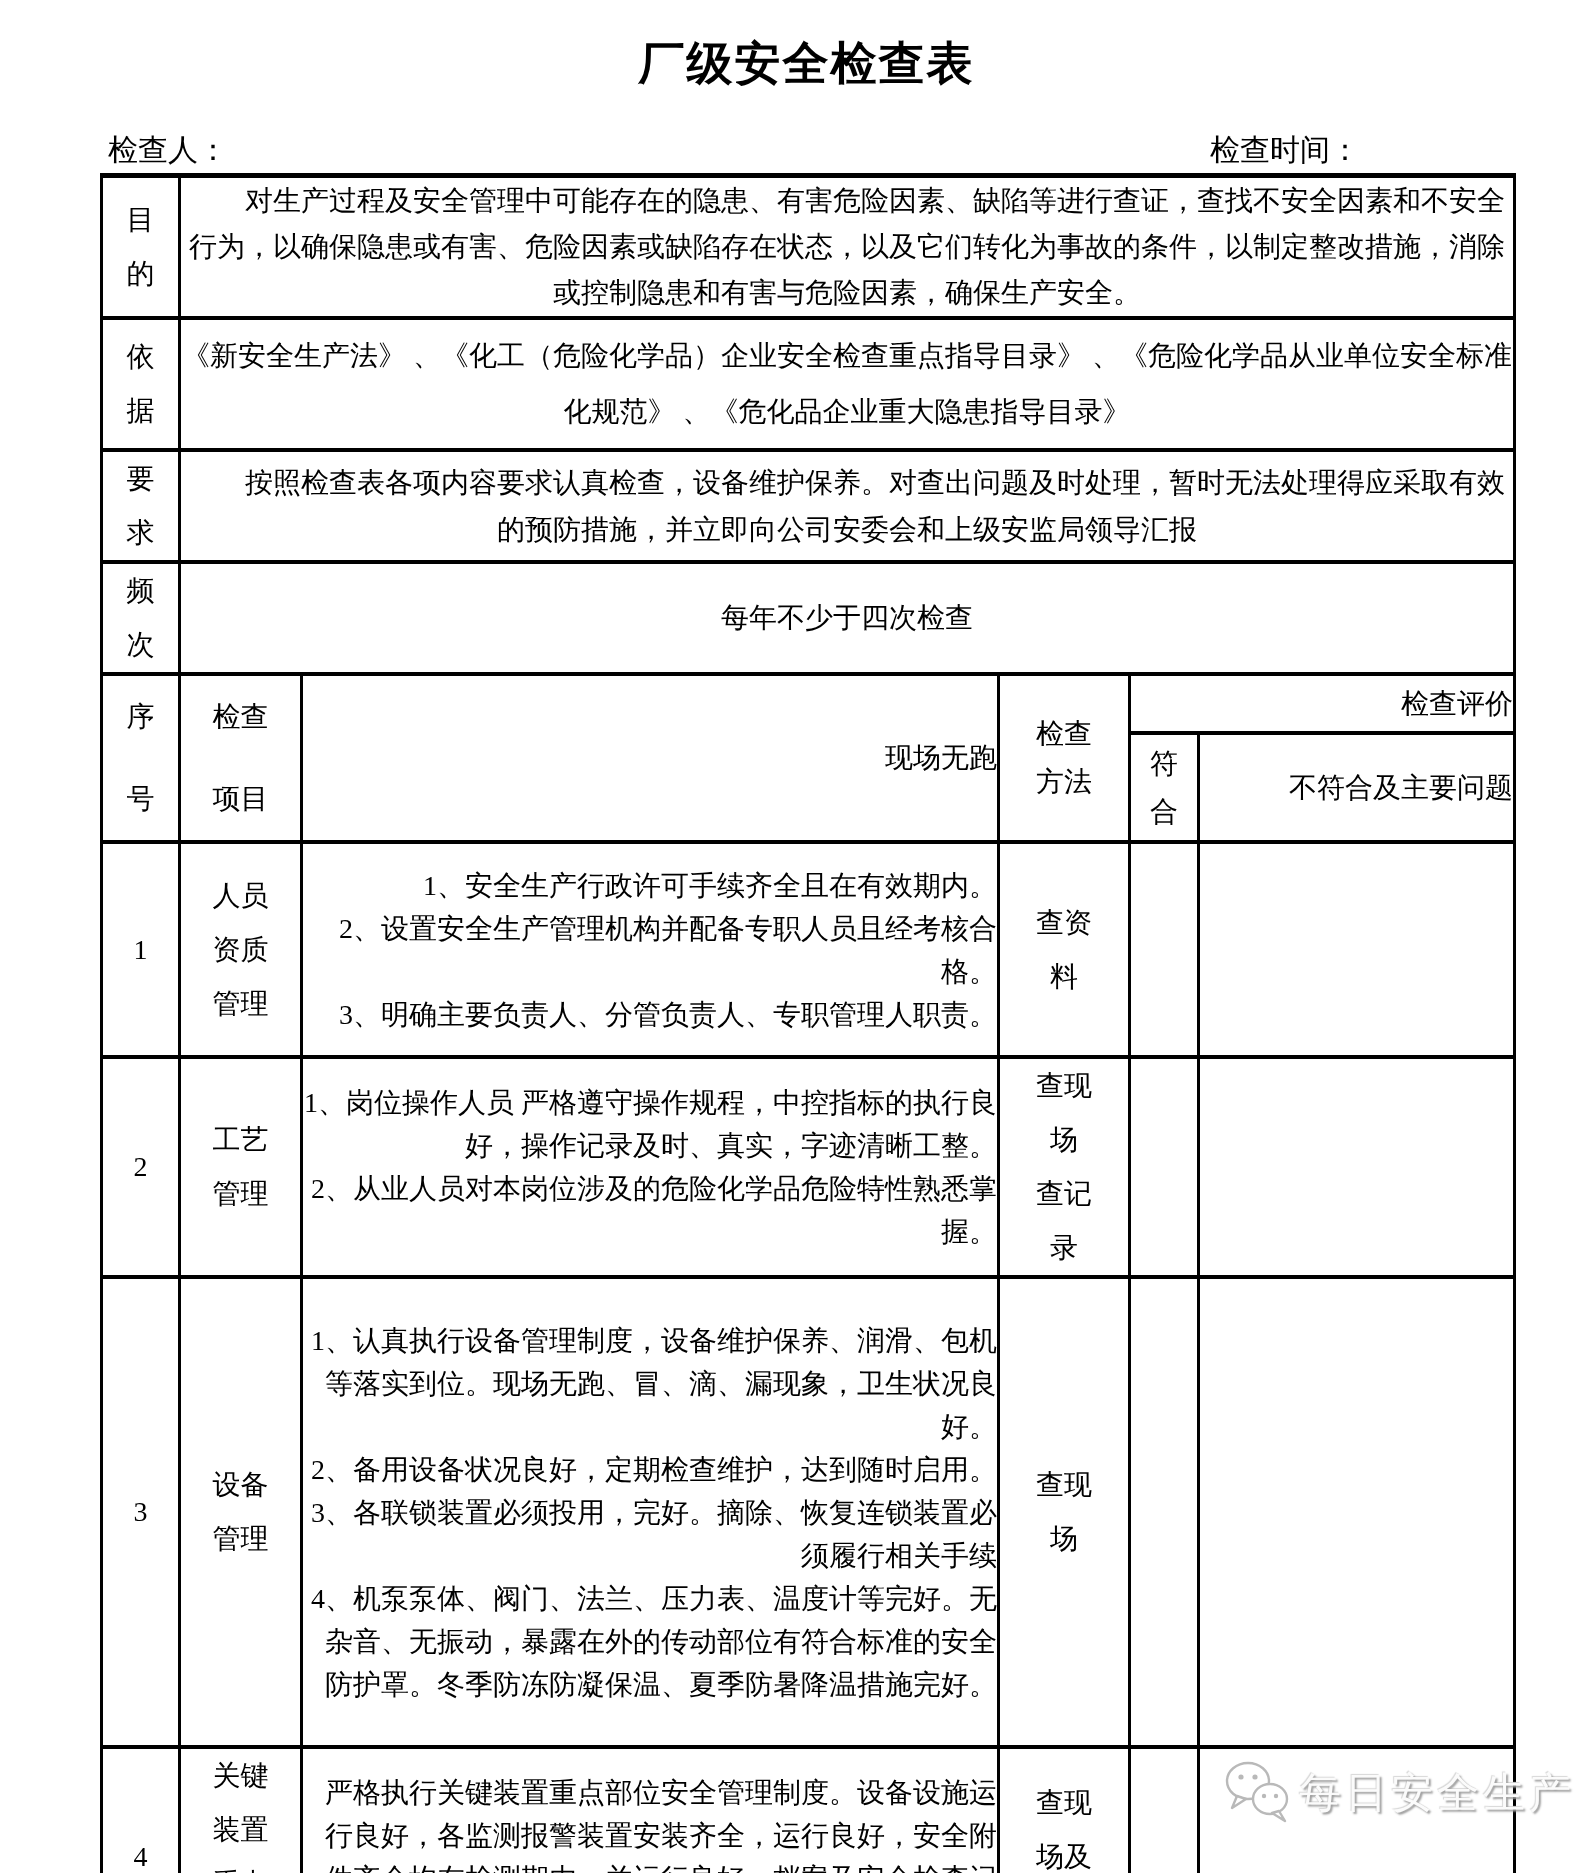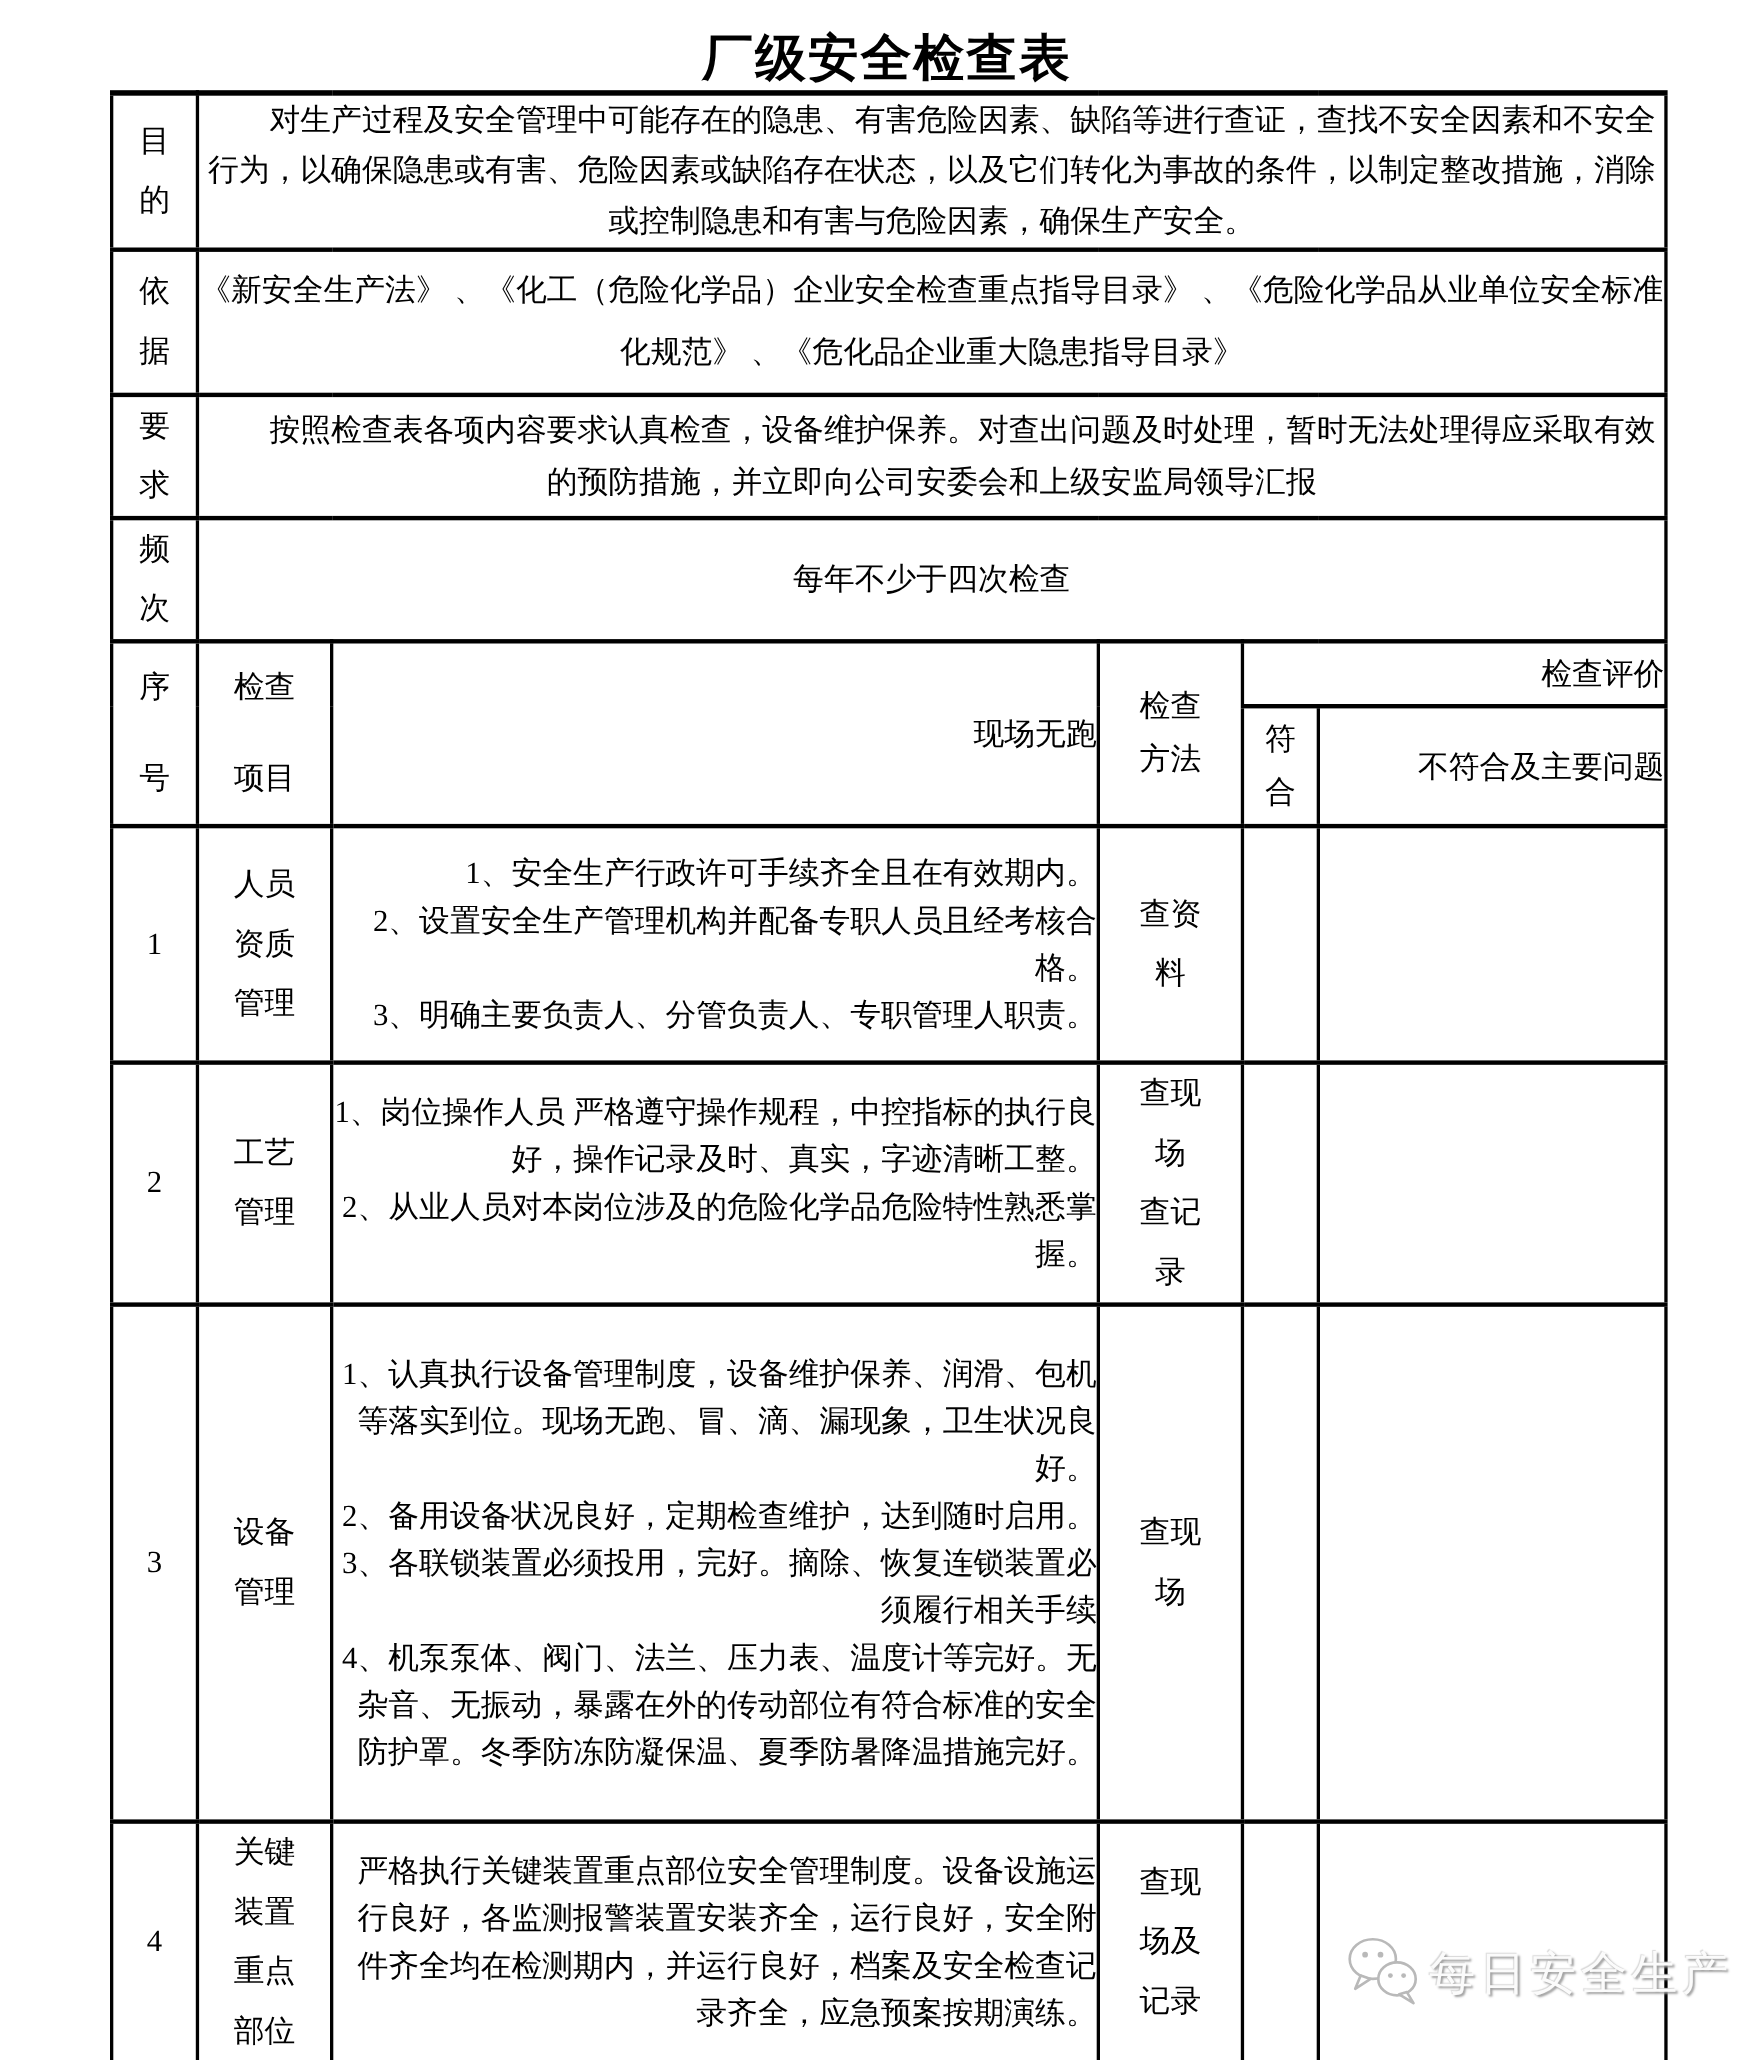--- a/index.html
+++ b/index.html
@@ -10,21 +10,21 @@
     font-family:"Liberation Serif","DejaVu Serif",serif;
     color:#000;
     overflow:hidden;
   }
   .content{
     position:relative;
     margin-left:100px;
     width:1413px;
   }
   .title{
-    margin:0;
+    margin:11px;
     padding-top:22px;
     height:60px;
     text-align:center;
     font-size:46px;
     font-weight:bold;
     letter-spacing:2px;
   }
   .meta-row{
     position:relative;
     height:50px;
@@ -94,20 +94,24 @@
   }
 </style>
 </head>
 <body>
 
 <div class="page">
   <div class="content">
 
     <h1 class="title">厂级安全检查表</h1>
 
+    <div class="meta-row">
+      <span class="meta-inspector">检查人：</span>
+      <span class="meta-time">检查时间：</span>
+    </div>
 
     <table class="main-table">
       <colgroup>
         <col style="width:78px">
           <col style="width:122px">
           <col style="width:697px">
         <col style="width:131px">
           <col style="width:69px">
           <col style="width:316px">
       </colgroup>

